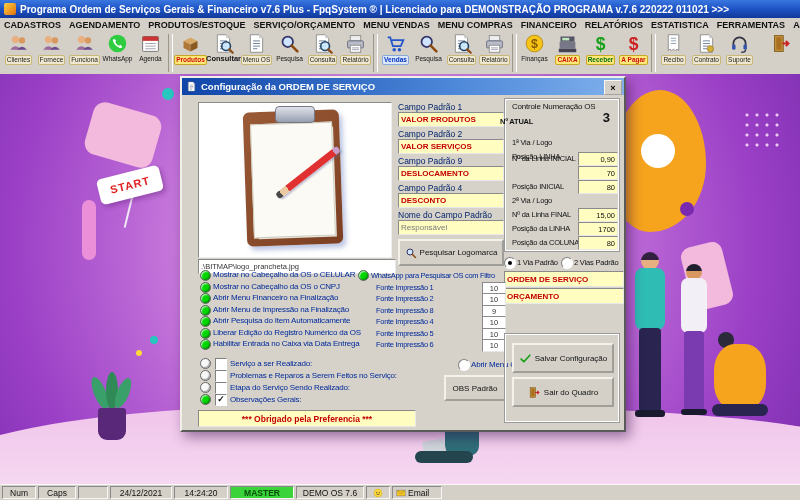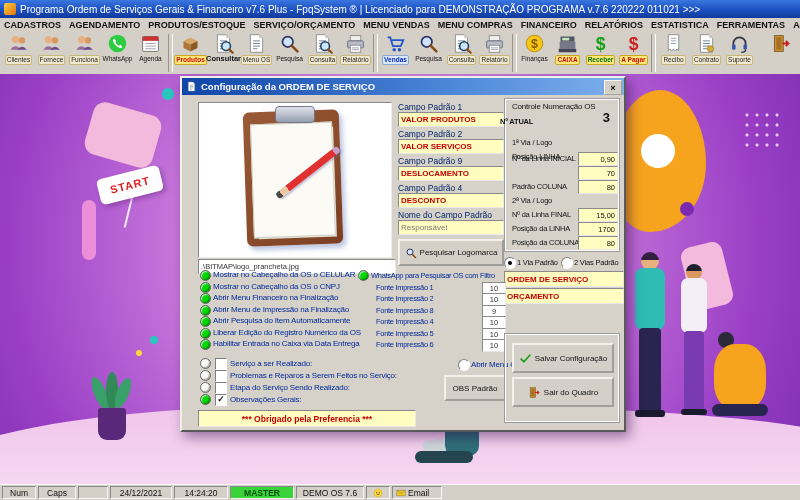--- a/index.html
+++ b/index.html
@@ -3,21 +3,21 @@
 <meta charset="utf-8">
 <style>
   html,body{margin:0;padding:0}
   #screen{position:relative;width:800px;height:500px;overflow:hidden;background:#d4d0c8;
           font-family:"Liberation Sans",sans-serif;color:#111}
   .abs{position:absolute}
   
   .titlebar{position:absolute;left:0;top:0;width:800px;height:18px;display:flex;align-items:center;
             background:linear-gradient(180deg,#3a77e0 0%,#1b4fc0 55%,#123a9a 100%);color:#fff}
   .appico{width:12px;height:12px;background:linear-gradient(135deg,#ffd040,#e07010);border-radius:2px;margin:0 4px;flex:none}
-  .wtitle{font-size:10px;font-weight:normal;white-space:nowrap}
+  .wtitle{font-size:10px;font-weight:bold;white-space:nowrap}
   .menubar{position:absolute;left:0;top:18px;width:800px;height:14px;background:#d4d0c8;display:flex;
            align-items:center;font-size:9px;font-weight:bold;border-bottom:7px solid #4d7c0f}
   .menu-item{padding:0 4px;white-space:nowrap;display:flex;align-items:center;gap:2px}
   .toolbar{position:absolute;left:0;top:32px;width:796px;height:42px;background:#d4d0c8;
            border-bottom:1px solid #9a968a;display:flex;align-items:flex-start;padding:1px 2px}
   .titem{width:33px;height:40px;display:flex;flex-direction:column;align-items:center;flex:none}
   .titem svg{width:21px;height:21px}
   .tlabel{font-size:6.5px;line-height:8px;white-space:nowrap;padding:0 1px;border-radius:2px;margin-top:1px}
   .chip-default{color:#222;background:#efe8cf;border:1px solid #c8b878}
   .chip-plain{color:#111}
@@ -450,21 +450,21 @@
 
       <div class="grp" style="left:322px;top:20px;width:114px;height:152px"></div>
       <span class="lblk" style="left:330px;top:24px;font-size:8px">Controle Numeração OS</span>
       <span class="lblk" style="left:318px;top:39px;font-weight:bold">Nº ATUAL</span>
       <span class="abs" style="left:396px;top:32px;width:32px;font-size:13px;font-weight:bold;text-align:right">3</span>
       <span class="lblk" style="left:330px;top:60px">1ª Via / Logo</span>
       <span class="lblk" style="left:330px;top:76px">Nº da Linha INICIAL</span>
       <div class="fld valbox" style="left:396px;top:74px;width:34px;height:12px">0,90</div>
       <span class="lblk" style="left:330px;top:74px">Posição LINHA</span>
       <div class="fld valbox" style="left:396px;top:88px;width:34px;height:12px">70</div>
-      <span class="lblk" style="left:330px;top:104px">Padrão COLUNA</span>
+      <span class="lblk" style="left:330px;top:104px">Posição INICIAL</span>
       <div class="fld valbox" style="left:396px;top:102px;width:34px;height:12px">80</div>
       <span class="lblk" style="left:330px;top:118px">2ª Via / Logo</span>
       <span class="lblk" style="left:330px;top:132px">Nº da Linha FINAL</span>
       <div class="fld valbox" style="left:396px;top:130px;width:34px;height:12px">15,00</div>
       <span class="lblk" style="left:330px;top:146px">Posição da LINHA</span>
       <div class="fld valbox" style="left:396px;top:144px;width:34px;height:12px">1700</div>
       <span class="lblk" style="left:330px;top:160px">Posição da COLUNA</span>
       <div class="fld valbox" style="left:396px;top:158px;width:34px;height:12px">80</div>
 
       <span class="radio sel" style="left:322px;top:179px"></span>

